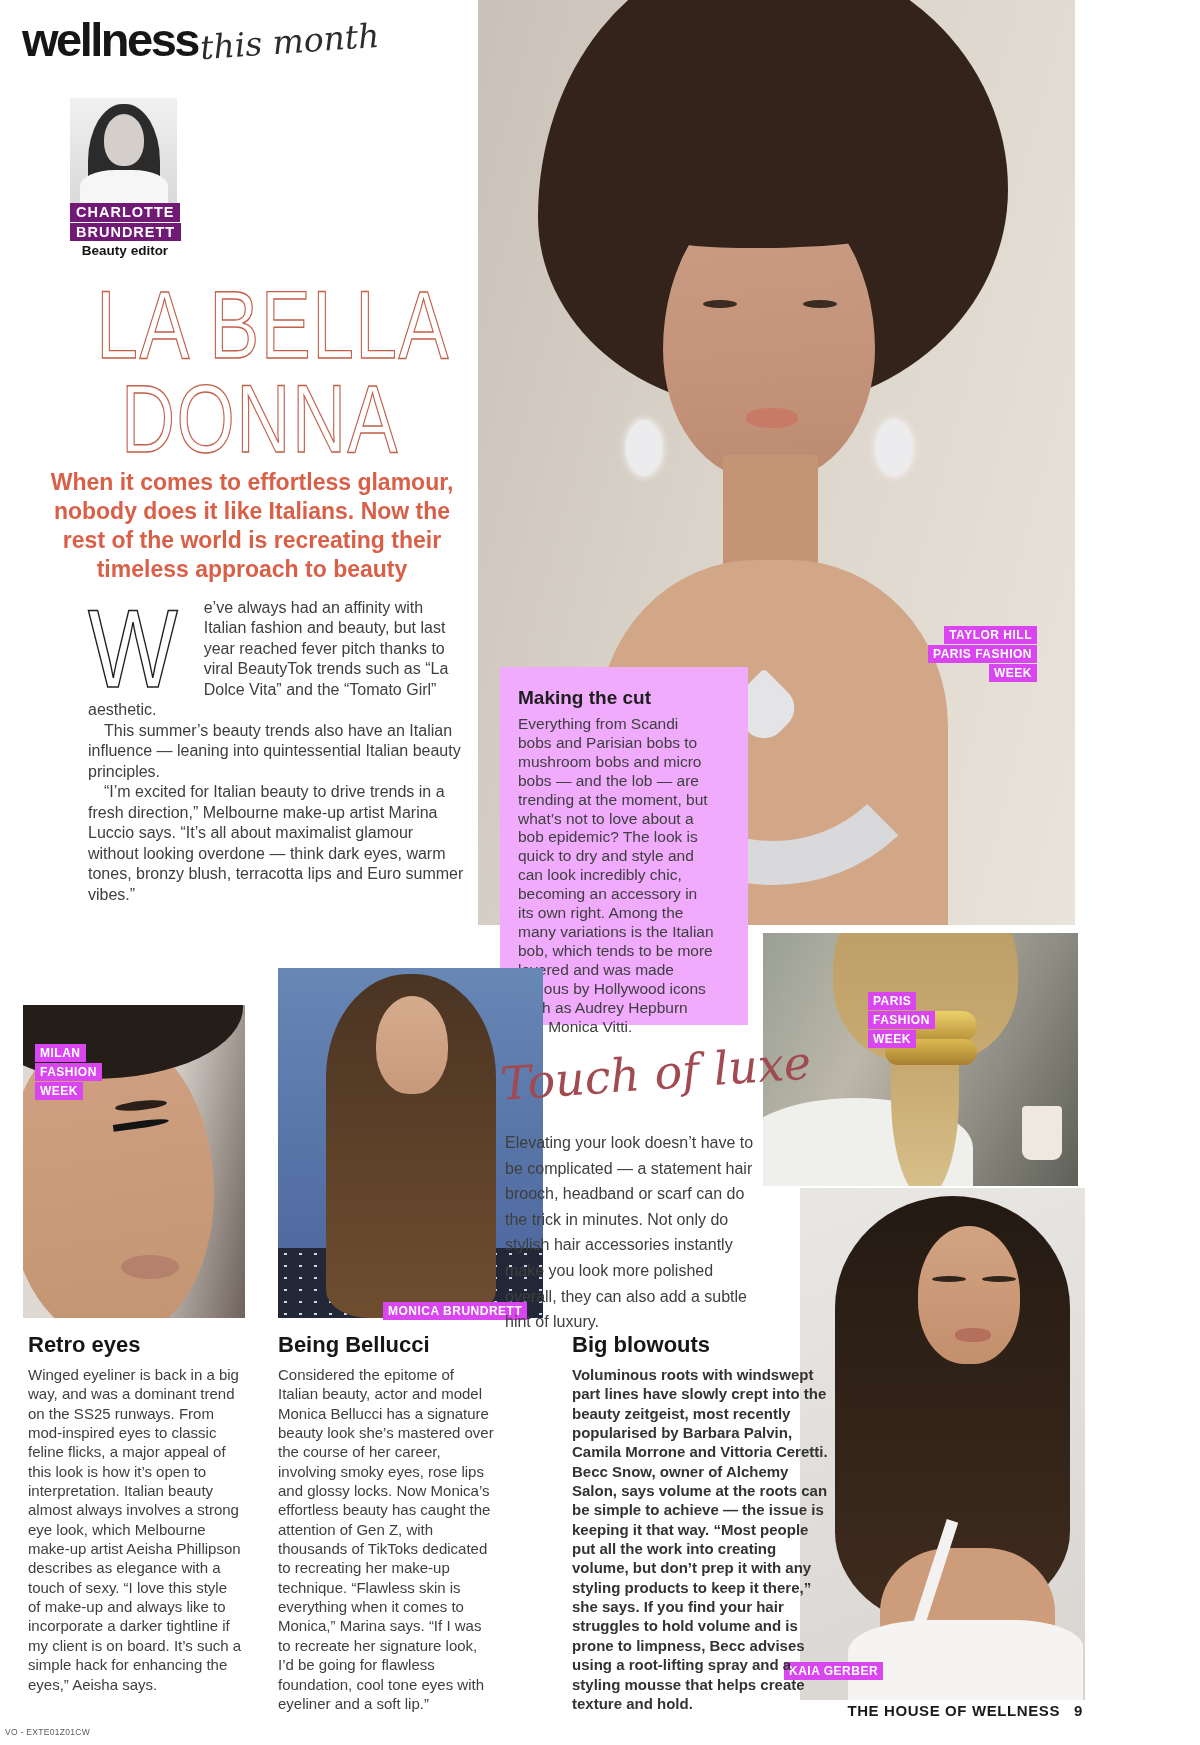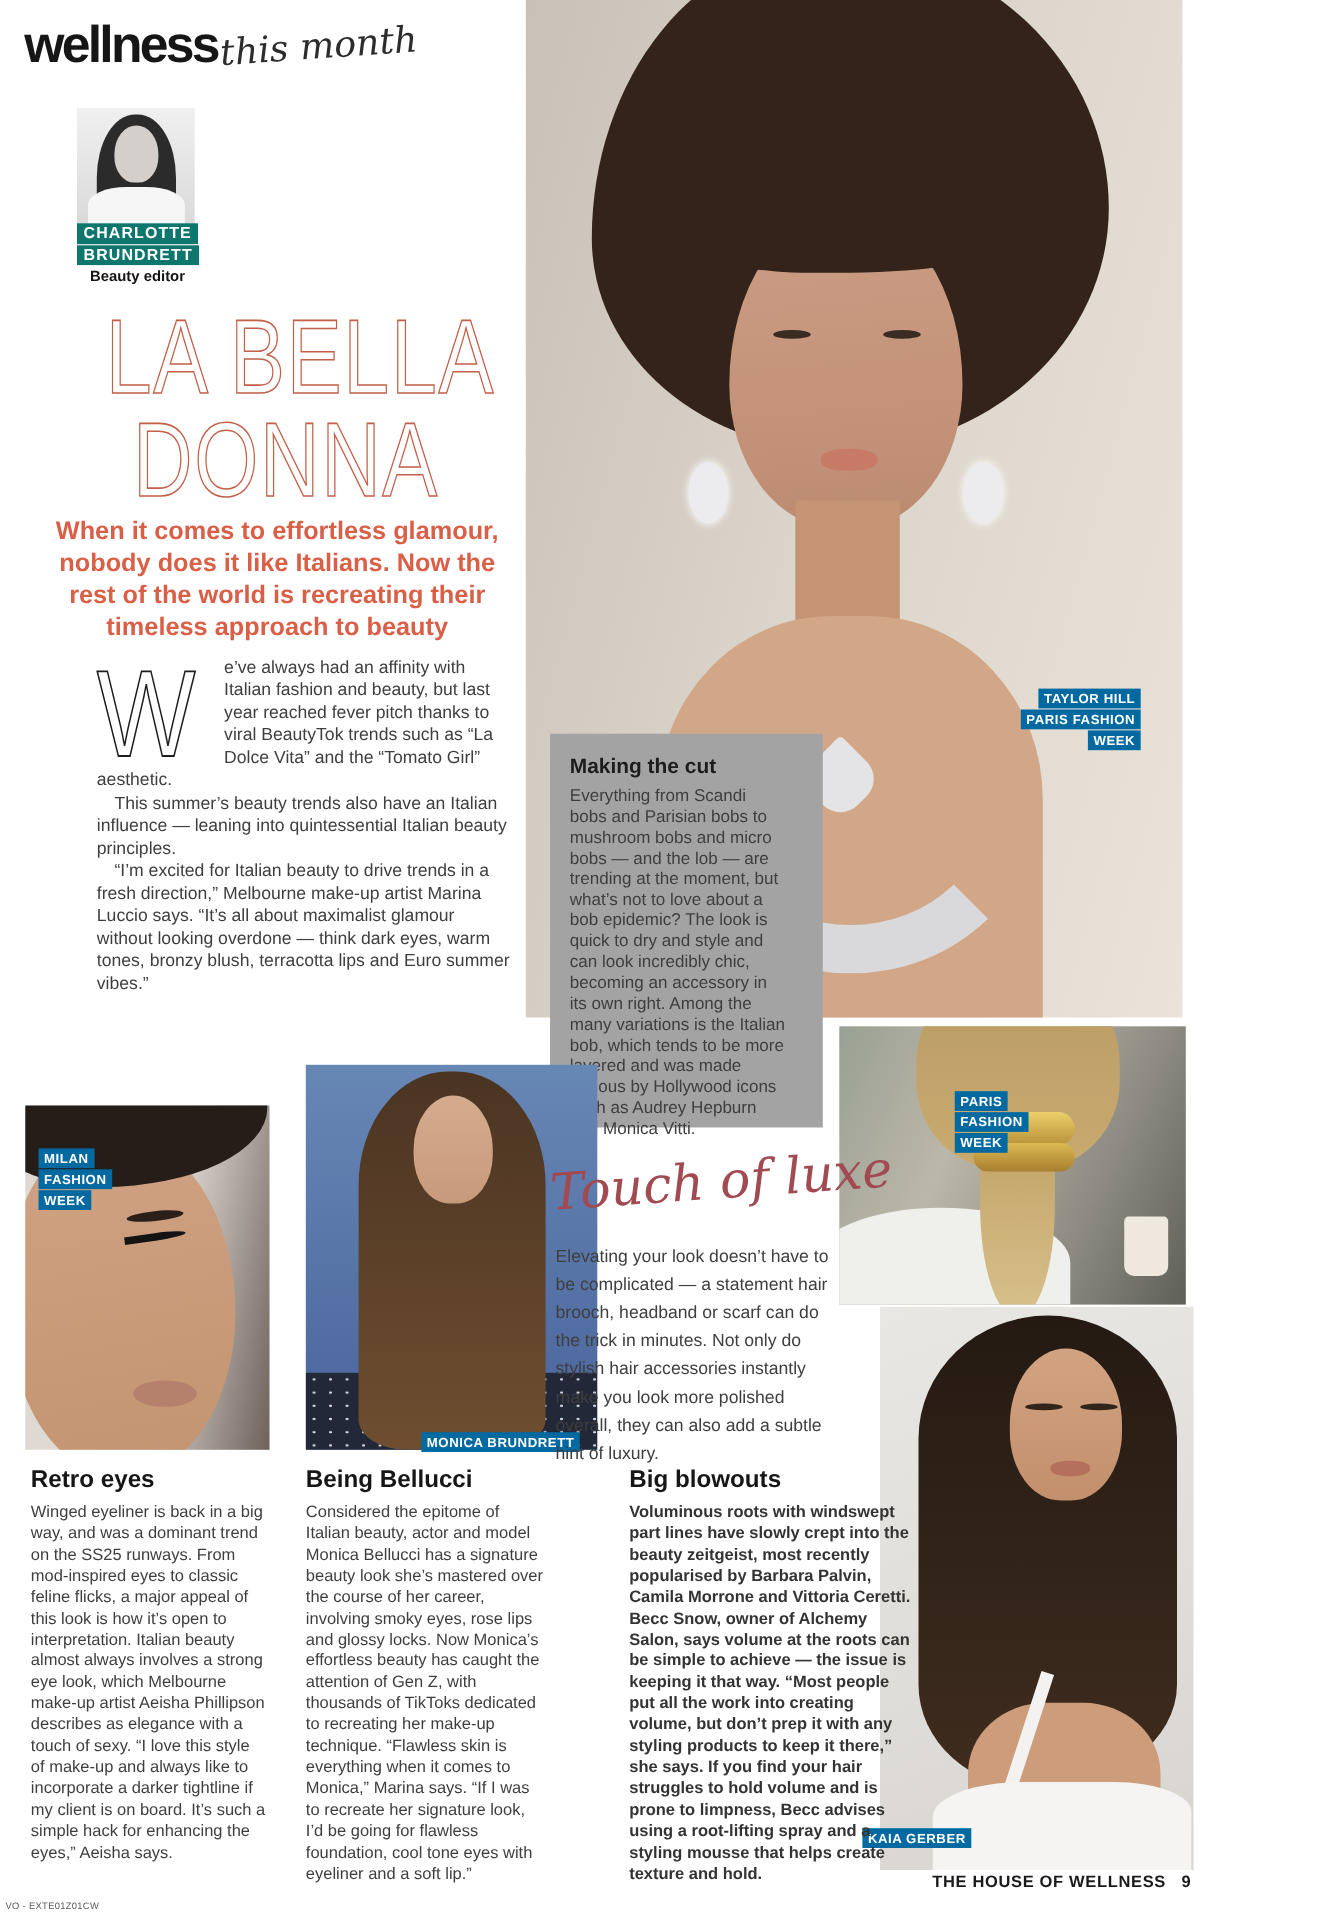--- a/index.html
+++ b/index.html
@@ -15,21 +15,21 @@
   
   .editor-photo{position:absolute;left:70px;top:98px;width:107px;height:110px;
          background:linear-gradient(#f0f0f0,#d9d9d9);overflow:hidden;}
   .e-hair{position:absolute;left:18px;top:6px;width:72px;height:120px;background:#2b2b2b;
          border-radius:48% 48% 30% 30%;}
   .e-face{position:absolute;left:34px;top:16px;width:40px;height:52px;background:#d4cfcb;
          border-radius:50% 50% 45% 45%;}
   .e-body{position:absolute;left:10px;top:72px;width:88px;height:40px;background:#f6f6f6;
          border-radius:40% 40% 0 0;}
   .editor-name{position:absolute;left:70px;top:203px;width:110px;text-align:center;line-height:1;}
-  .editor-name span{display:inline-block;background:#0f766e;color:#fff;font-weight:bold;
+  .editor-name span{display:inline-block;background:#701a75;color:#fff;font-weight:bold;
          font-size:14.5px;letter-spacing:1px;padding:2px 6px;margin-bottom:1px;}
   .editor-role{position:absolute;left:70px;top:243px;width:110px;text-align:center;
          font-size:13.5px;font-weight:bold;color:#141414;}
 
   
   .headline{position:absolute;left:50px;top:278px;width:420px;text-align:center;margin:0;}
   .headline-line{display:block;font-size:96px;line-height:0.98;letter-spacing:2px;
          color:transparent;-webkit-text-stroke:1.4px #c2604a;font-weight:400;
          transform:scaleX(0.78);transform-origin:50% 50%;white-space:nowrap;}
   .standfirst{position:absolute;left:40px;top:468px;width:424px;margin:0;text-align:center;
@@ -124,30 +124,30 @@
   .k-chest{left:80px;top:360px;width:175px;height:160px;background:#cd9c7a;
          border-radius:40% 40% 20% 20%;}
   .k-dress{left:48px;top:432px;width:235px;height:90px;background:#f5f4f2;
          border-radius:35% 30% 0 0;}
   .k-strap{left:128px;top:330px;width:12px;height:120px;background:#f3f2f0;
          transform:rotate(18deg);}
 
   
   .taglabel{position:absolute;line-height:1;}
   .taglabel .line{margin-bottom:1px;}
-  .redbox{display:inline-block;background:#0369a1;color:#ffffff;font-weight:bold;
+  .redbox{display:inline-block;background:#d946ef;color:#ffffff;font-weight:bold;
          font-size:12px;letter-spacing:0.5px;padding:3px 5px;white-space:nowrap;}
   .label-taylor{left:857px;top:626px;width:180px;text-align:right;}
   .label-milan{left:35px;top:1044px;text-align:left;}
   .label-paris{left:868px;top:992px;text-align:left;}
   .label-monica{left:383px;top:1302px;}
   .label-kaia{left:784px;top:1662px;}
 
   
-  .cutbox{position:absolute;left:500px;top:667px;width:248px;height:358px;background:#a3a3a3;
+  .cutbox{position:absolute;left:500px;top:667px;width:248px;height:358px;background:#f0abfc;
          box-sizing:border-box;padding:20px 32px 0 18px;}
   .cutbox h3{margin:0 0 6px;font-size:19px;color:#1d1d1d;}
   .cutbox p{margin:0;font-size:15.5px;line-height:1.22;color:#3e3e3e;}
 
   
   .luxe-title{position:absolute;left:500px;top:1048px;width:260px;text-align:center;
          font-family:"DejaVu Serif",serif;font-style:italic;font-size:46px;color:#a14a52;
          transform:rotate(-4deg);white-space:nowrap;}
   .luxe-body{position:absolute;left:505px;top:1130px;width:250px;margin:0;text-align:left;
          font-size:16px;line-height:1.6;color:#3e3e3e;}

